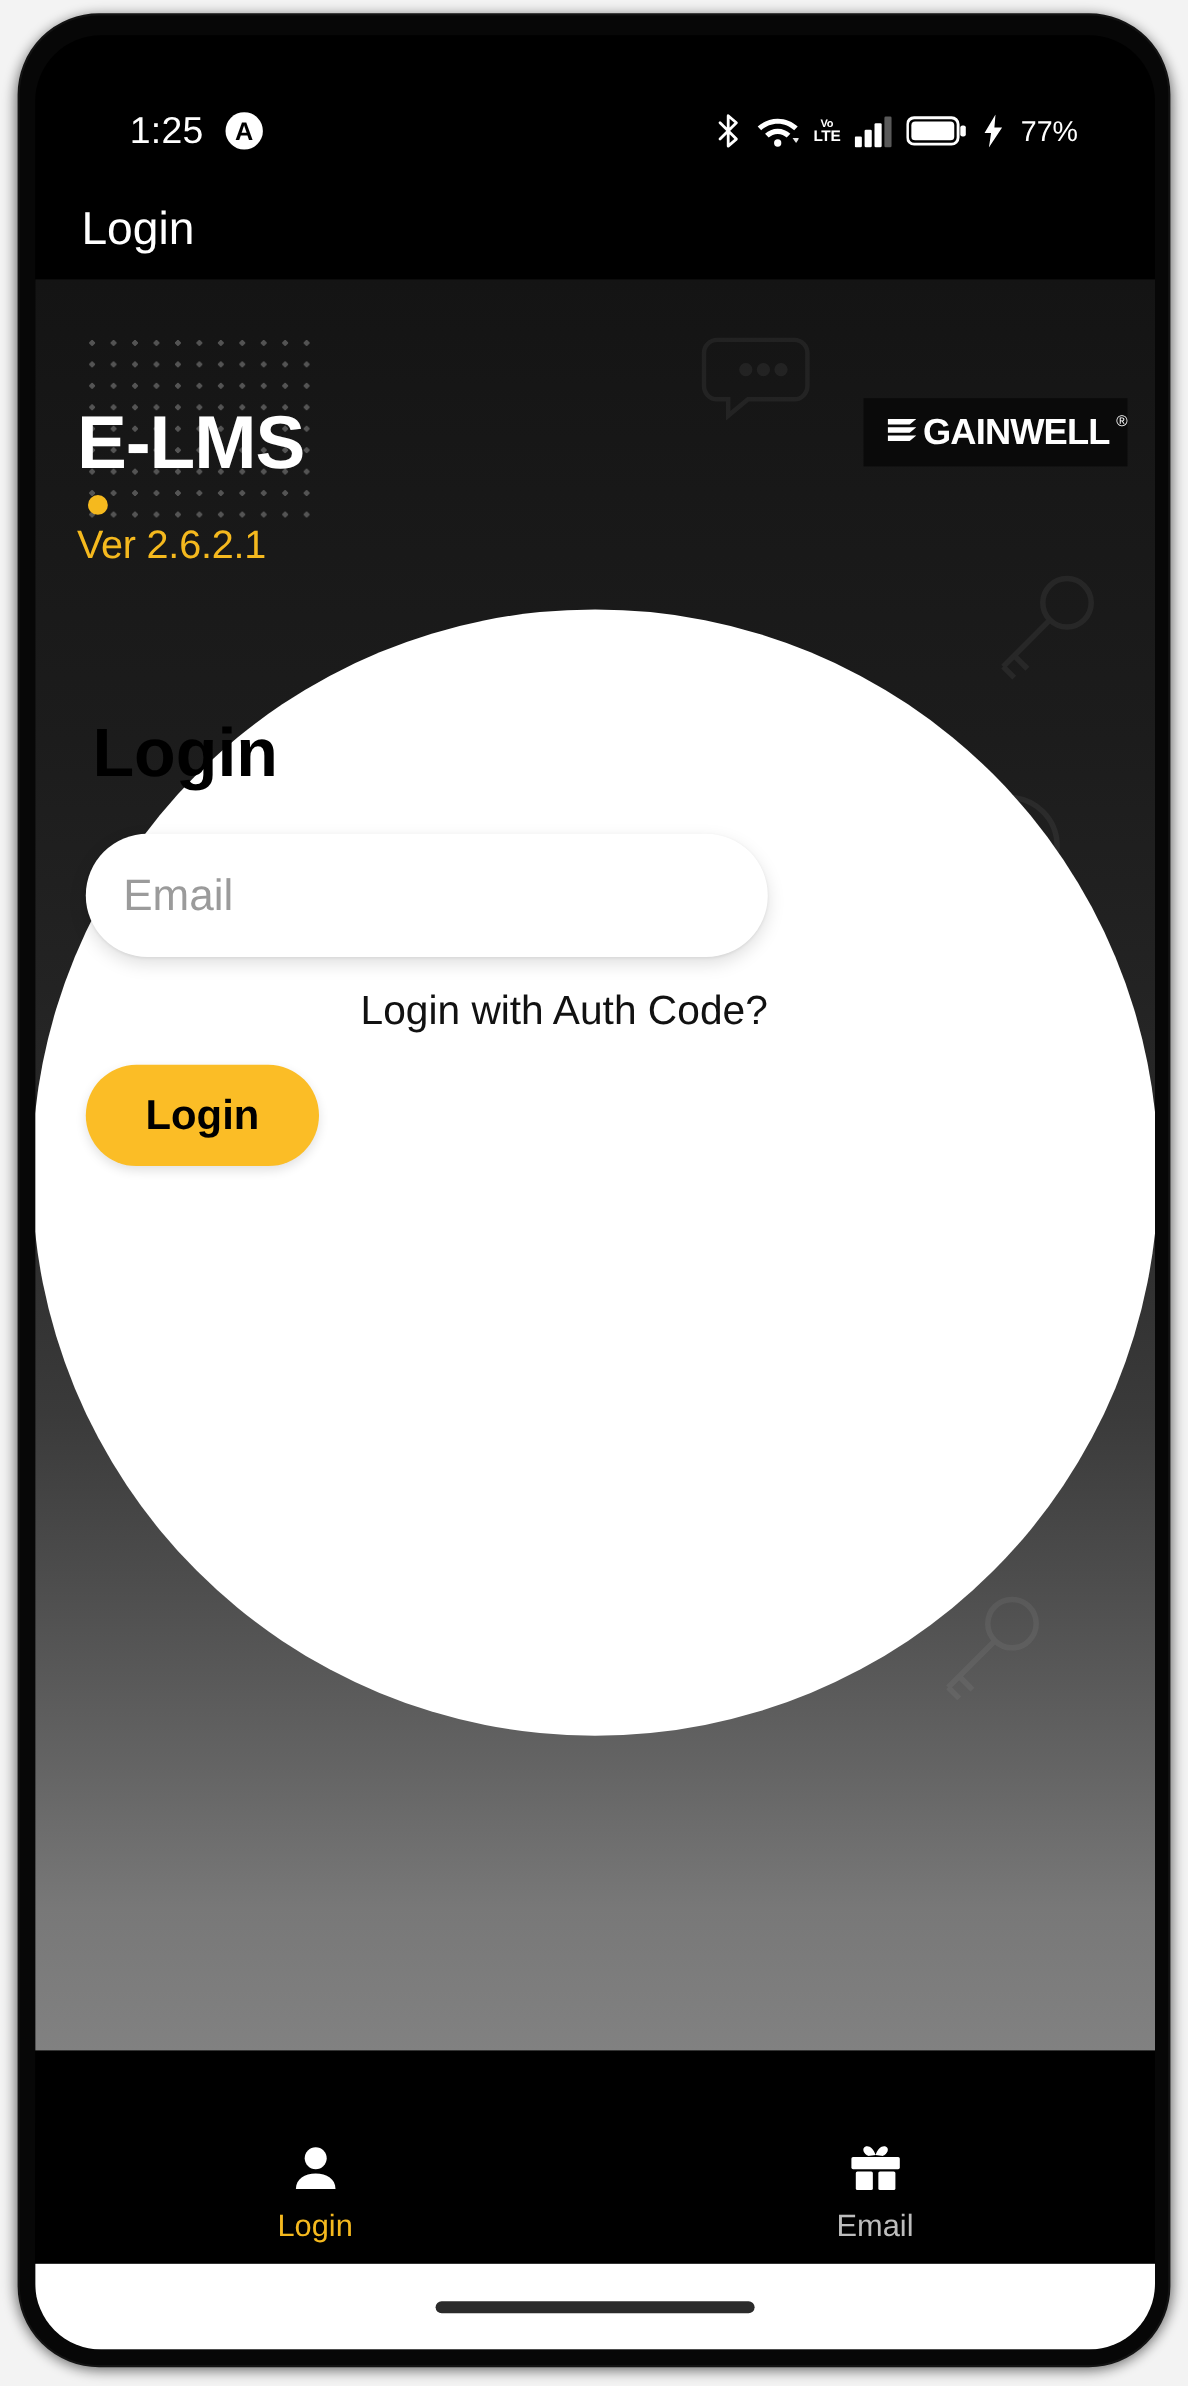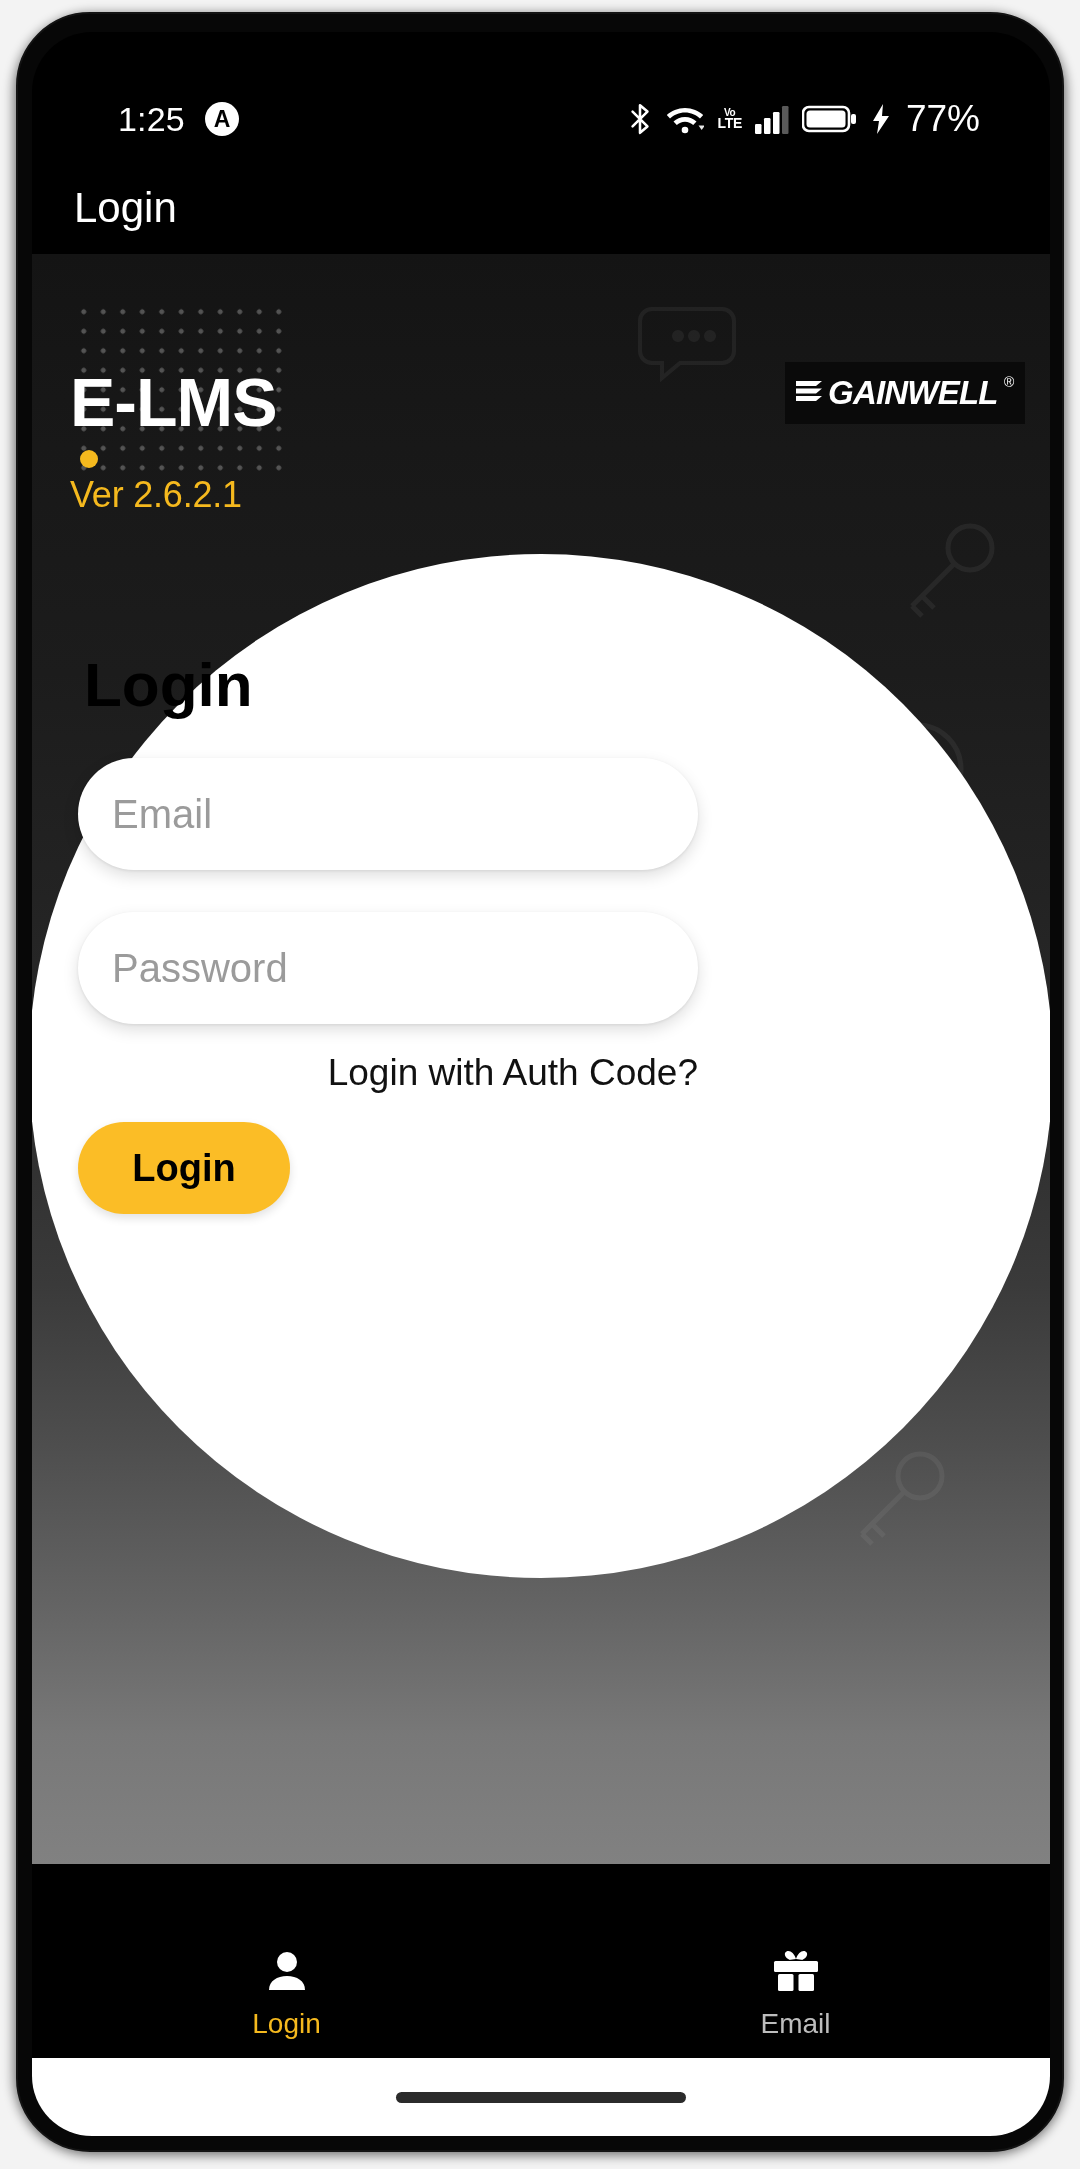--- a/index.html
+++ b/index.html
@@ -63,21 +63,21 @@
   }
   .sb-right { display: flex; align-items: center; gap: 13px; }
   .sb-right svg { display: block; }
   .volte {
     display: flex; flex-direction: column; align-items: center;
     line-height: .95; font-size: 14px; font-weight: 700; color: #fff;
     letter-spacing: -.3px;
   }
   .volte .v-top { font-size: 10px; }
   .volte .v-bot { font-size: 14px; }
-  .sb-batt { font-size: 37px; font-weight: 400; margin-left: 2px; }
+  .sb-batt { font-size: 26px; font-weight: 400; margin-left: 2px; }
 
   
   .appbar {
     position: absolute;
     left: 0; top: 128px;
     width: 1018px; height: 96px;
     display: flex; align-items: center;
     padding-left: 42px;
   }
   .appbar-title { color: #fff; font-size: 42px; font-weight: 400; }
@@ -132,23 +132,22 @@
     margin-top: 6px;
     font-size: 36px; color: #f5b91e; font-weight: 400;
     letter-spacing: -.2px;
   }
 
   .gainwell {
     position: absolute;
     right: 25px; top: 108px;
     width: 240px; height: 62px;
     background: #0a0a0a;
-    display: flex; align-items: center; justify-content: center;
+    display: flex; align-items: center; justify-content: flex-end;
     gap: 6px;
-    font-style: italic;
   }
   .gw-mark { display: block; }
   .gw-text {
     color: #fff; font-size: 33px; font-weight: 700;
     letter-spacing: -.8px;
   }
   .gw-reg { color: #fff; font-size: 14px; align-self: flex-start; margin-top: 12px; }
 
   
   .circle {
@@ -382,23 +381,20 @@
         <div class="form">
           <div class="form-heading">
             <span class="heading-blob"></span>
             <span>Login</span>
           </div>
 
           <div class="field">
             <input class="field-input" type="text" placeholder="Email" style="">
           </div>
 
-          <div class="field">
-            <input class="field-input" type="password" placeholder="Password" style="">
-          </div>
 
           <div class="auth-link">Login with Auth Code?</div>
 
           <button class="login-btn">Login</button>
         </div>
       </div>
 
       <div class="bottomnav">
 
         <div class="nav-item active">

